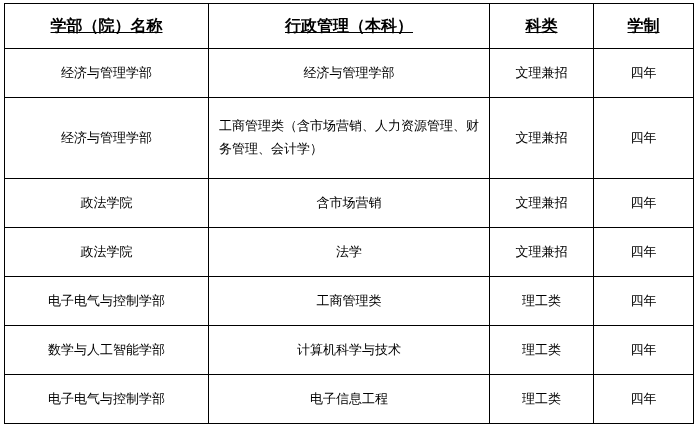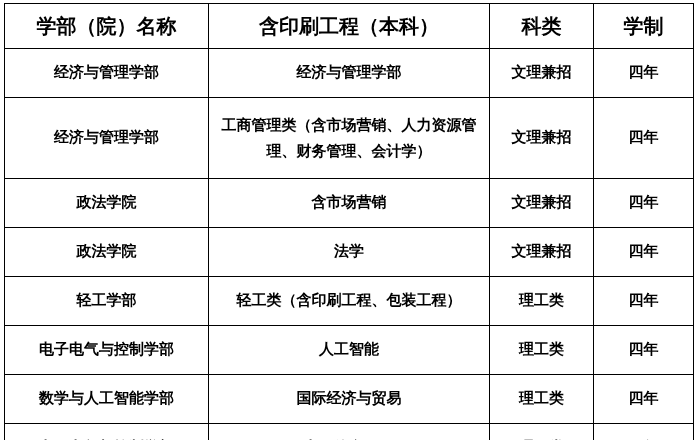--- a/index.html
+++ b/index.html
@@ -23,58 +23,59 @@
     border-collapse: collapse;
     width: 689px;
     margin: 3px 0 0 4px;
     table-layout: fixed;
   }
   table.major-table th,
   table.major-table td {
     border: 1px solid #000000;
     text-align: center;
     vertical-align: middle;
-    font-size: 15px;
+    font-size: 13px;
     line-height: 1.55;
     padding: 4px 4px;
-    font-weight: bold;
+    font-weight: normal;
   }
   table.major-table thead th {
     font-weight: bold;
-    font-size: 20px;
+    font-size: 16px;
     height: 36px;
+    text-decoration: underline;
   }
   col.c-faculty { width: 204px; }
   col.c-major   { width: 281px; }
   col.c-cat     { width: 104px; }
   col.c-len     { width: 100px; }
 
   td.cell-major.multiline {
-    text-align: center;
+    text-align: left;
     padding: 6px 10px;
     line-height: 1.75;
   }
   tr.row-tall td { height: 68px; }
   tr.row-std td { height: 40px; }
 </style>
 </head>
 <body>
 
 <div id="table-wrap">
   <table class="major-table">
     <colgroup>
       <col class="c-faculty">
       <col class="c-major">
       <col class="c-cat">
       <col class="c-len">
     </colgroup>
     <thead>
       <tr>
         <th>学部（院）名称</th>
-        <th>含印刷工程（本科）</th>
+        <th>行政管理（本科）</th>
         <th>科类</th>
         <th>学制</th>
       </tr>
     </thead>
     <tbody id="table-body">
         <tr class="row-std">
           <td class="cell-faculty">经济与管理学部</td>
           <td class="cell-major">经济与管理学部</td>
           <td class="cell-category">文理兼招</td>
           <td class="cell-length">四年</td>
@@ -91,34 +92,28 @@
           <td class="cell-category">文理兼招</td>
           <td class="cell-length">四年</td>
         </tr>
         <tr class="row-std">
           <td class="cell-faculty">政法学院</td>
           <td class="cell-major">法学</td>
           <td class="cell-category">文理兼招</td>
           <td class="cell-length">四年</td>
         </tr>
         <tr class="row-std">
-          <td class="cell-faculty">轻工学部</td>
-          <td class="cell-major">轻工类（含印刷工程、包装工程）</td>
-          <td class="cell-category">理工类</td>
-          <td class="cell-length">四年</td>
-        </tr>
-        <tr class="row-std">
           <td class="cell-faculty">电子电气与控制学部</td>
-          <td class="cell-major">人工智能</td>
+          <td class="cell-major">工商管理类</td>
           <td class="cell-category">理工类</td>
           <td class="cell-length">四年</td>
         </tr>
         <tr class="row-std">
           <td class="cell-faculty">数学与人工智能学部</td>
-          <td class="cell-major">国际经济与贸易</td>
+          <td class="cell-major">计算机科学与技术</td>
           <td class="cell-category">理工类</td>
           <td class="cell-length">四年</td>
         </tr>
         <tr class="row-std">
           <td class="cell-faculty">电子电气与控制学部</td>
           <td class="cell-major">电子信息工程</td>
           <td class="cell-category">理工类</td>
           <td class="cell-length">四年</td>
         </tr>
       </tbody>

